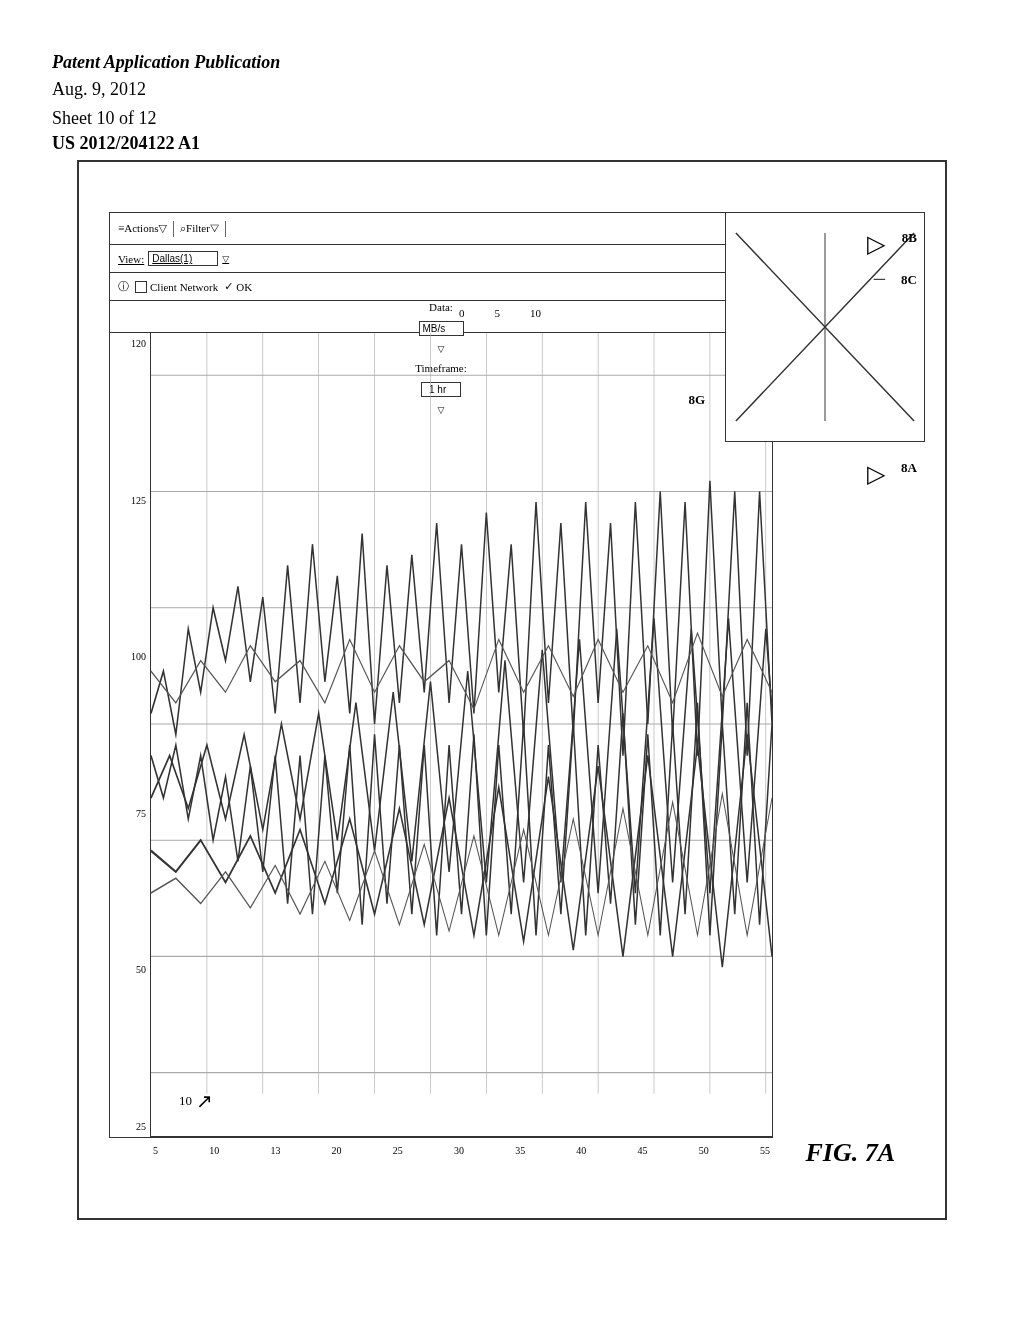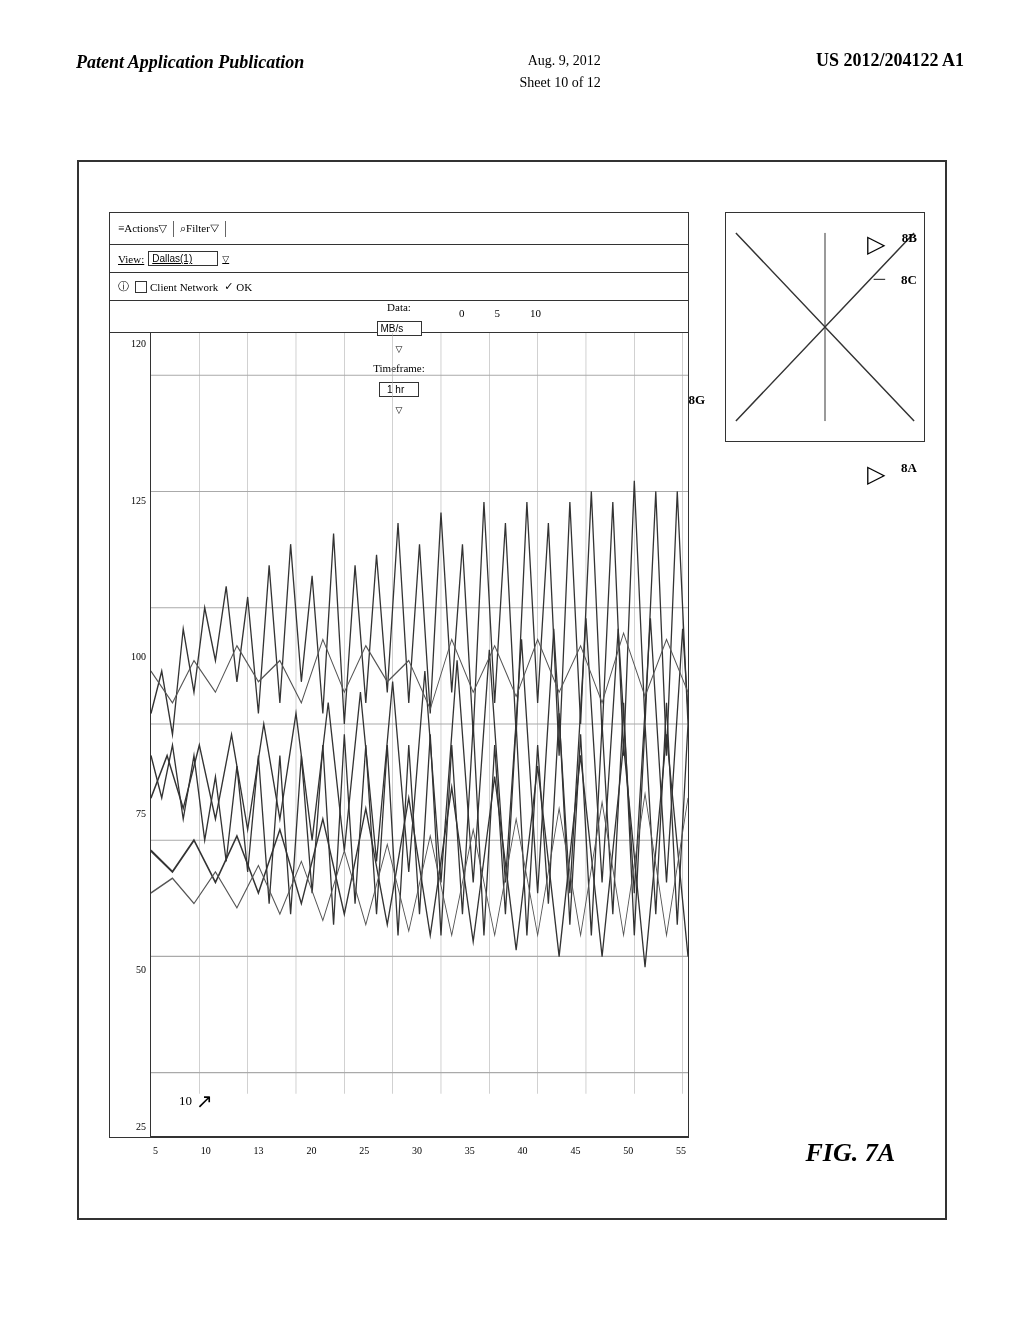--- a/index.html
+++ b/index.html
@@ -9,35 +9,36 @@
       background: #ffffff;
       font-family: 'Times New Roman', Times, serif;
       position: relative;
       overflow: hidden;
     }
 
     
     .page-header {
       position: absolute;
       top: 50px;
-      left: 76px;
+      left: 52px;
       right: 60px;
       display: flex;
       justify-content: space-between;
       align-items: flex-start;
+      flex-direction: column;
     }
     .header-left {
       font-size: 18px;
       font-weight: bold;
       font-style: italic;
       line-height: 1.4;
     }
     .header-center {
-      font-size: 14px;
-      text-align: right;
+      font-size: 18px;
+      text-align: left;
       line-height: 1.6;
     }
     .header-right {
       font-size: 18px;
       font-weight: bold;
     }
 
     
     .figure-area {
       position: absolute;
@@ -57,21 +58,21 @@
       height: 1060px;
       border: 2px solid #333;
       background: #fff;
     }
 
     
     .ui-panel {
       position: absolute;
       top: 50px;
       left: 30px;
-      width: 580px;
+      width: 664px;
       bottom: 80px;
       border: 1.5px solid #333;
       background: #fff;
     }
 
     
     .toolbar {
       position: absolute;
       top: 0;
       left: 0;

